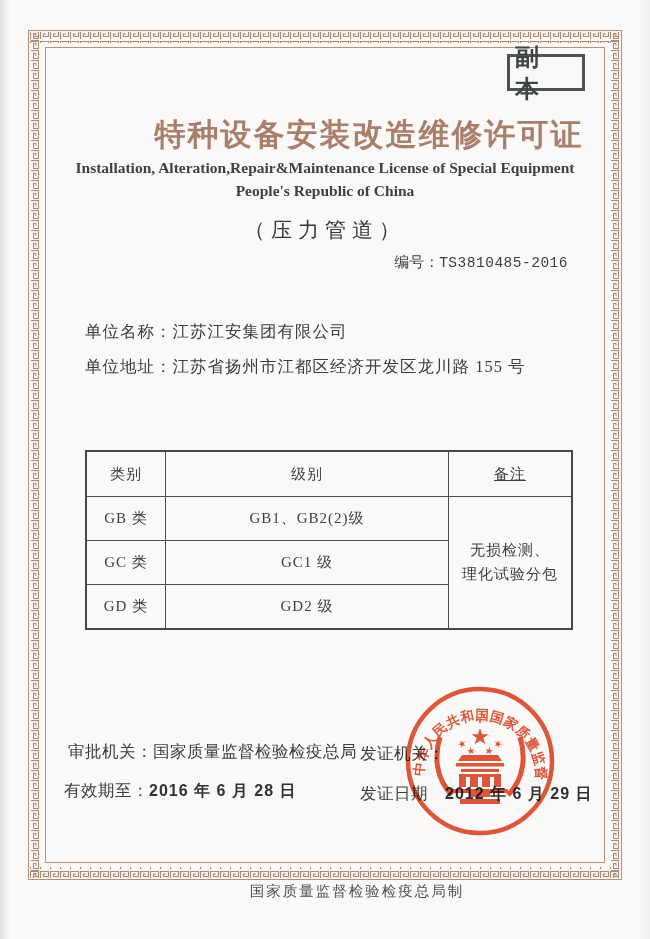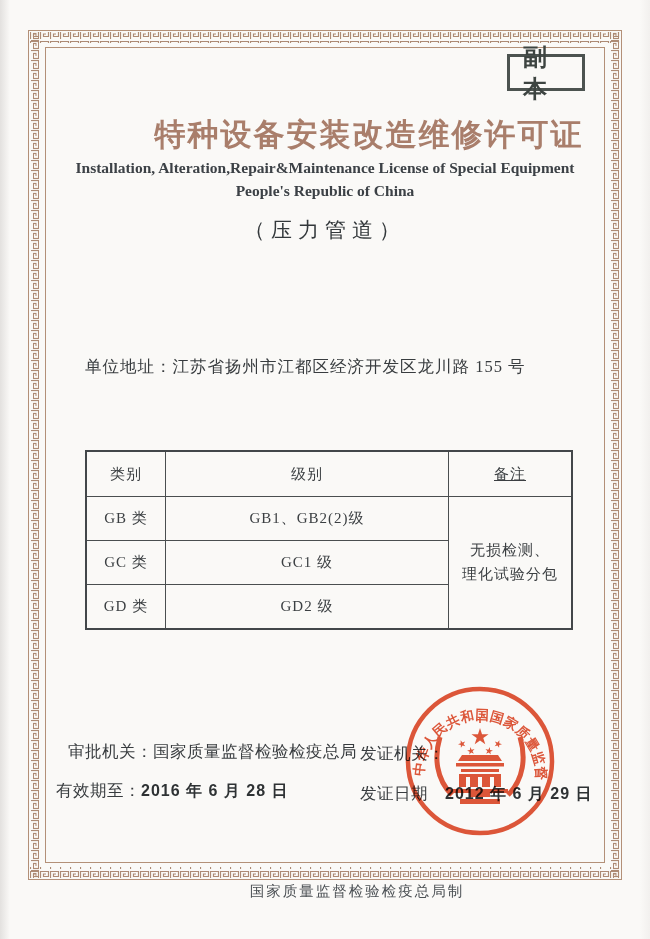--- a/index.html
+++ b/index.html
@@ -14,21 +14,21 @@
 
   
   .frame{left:0;top:0;z-index:1;pointer-events:none;}
 
   
   .copy-badge{
     left:507px;top:54px;width:78px;height:37px;z-index:2;
     border:3px solid #4c5350;box-sizing:border-box;
     display:flex;align-items:center;justify-content:center;
     font-size:24px;font-weight:bold;color:#3d4441;letter-spacing:13px;
-    padding-left:13px;
+    padding-left:5px;
   }
 
   .title-cn-1{top:84px;font-size:28px;font-weight:bold;color:#a97e6b;letter-spacing:4px;z-index:2;}
   .title-cn-2{top:114px;font-size:31px;font-weight:bold;color:#a97e6b;letter-spacing:2px;z-index:2;padding-left:44px;}
   .title-en-1{top:159px;font-size:15.5px;font-weight:bold;color:#3c4146;z-index:2;}
   .title-en-2{top:182px;font-size:15.5px;font-weight:bold;color:#3c4146;z-index:2;}
   .subtitle{top:216px;font-size:21px;color:#33383b;letter-spacing:6px;font-weight:500;z-index:2;}
 
   .serial{top:253px;left:0;width:568px;text-align:right;font-size:15px;color:#3a3e41;z-index:2;}
   .serial .num{font-family:"Liberation Mono","DejaVu Sans Mono",monospace;font-size:14.5px;letter-spacing:.5px;}
@@ -51,21 +51,21 @@
   .col-cat{width:78px;}
   .col-lvl{width:282px;}
   .col-rem{width:122px;text-decoration:underline;}
   tr.hdr td{height:44px;}
   tr.row td{height:43px;}
   td.remark{white-space:pre-line;text-align:left;padding:0 6px 0 10px;line-height:1.55;}
 
   .footer-line{font-size:16.5px;color:#383c3f;z-index:2;letter-spacing:.5px;}
   .approve{left:68px;top:741px;}
   .issue-org{left:360px;top:743px;}
-  .valid{left:56px;top:780px;}
+  .valid{left:64px;top:780px;}
   .issue-date{left:360px;top:783px;}
   .date-val{font-family:"Liberation Sans","DejaVu Sans",sans-serif;font-weight:600;font-size:16px;color:#2e3234;letter-spacing:1px;}
 
   .stamp{left:400px;top:681px;width:160px;height:160px;z-index:5;mix-blend-mode:multiply;opacity:.93;}
 
   .made-by{top:882px;font-size:14.5px;color:#4a4f53;letter-spacing:2px;z-index:2;padding-left:32px;}
 </style>
 </head>
 <body>
 
@@ -90,21 +90,27 @@
 
   <div class="abs copy-badge">
     <span>副 本</span>
   </div>
 
   <div class="abs center title-cn-2">特种设备安装改造维修许可证</div>
   <div class="abs center title-en-1">Installation, Alteration,Repair&amp;Maintenance License of Special Equipment</div>
   <div class="abs center subtitle">（压力管道）</div>
   <div class="abs center title-en-2">People's Republic of China</div>
 
+  <div class="abs serial">
+    <span>编号：</span><span class="num">TS3810485-2016</span>
+  </div>
 
+  <div class="abs field-line unit-name">
+    <span>单位名称：</span><span>江苏江安集团有限公司</span>
+  </div>
   <div class="abs field-line unit-addr">
     <span>单位地址：</span><span>江苏省扬州市江都区经济开发区龙川路 155 号</span>
   </div>
 
 
   <table class="license">
     <tbody>
         <tr class="hdr">
       <td class="col-cat">类别</td>
       <td class="col-lvl">级别</td>

